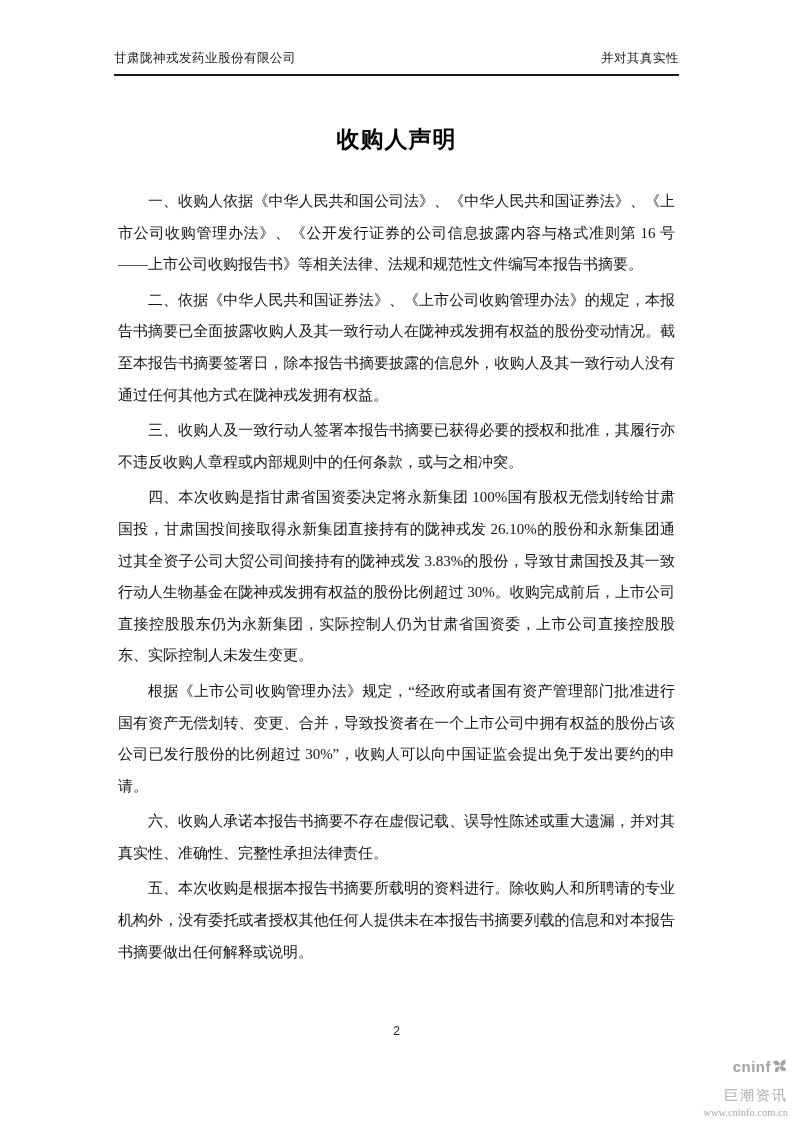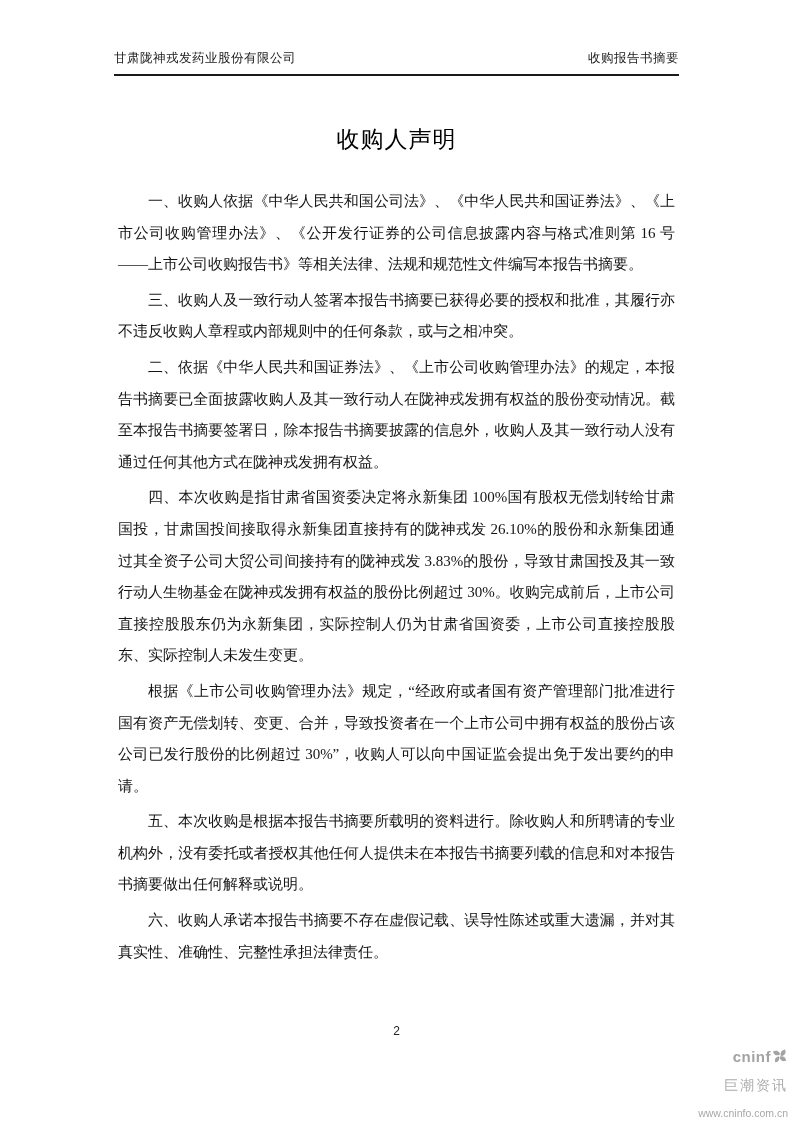--- a/index.html
+++ b/index.html
@@ -33,21 +33,21 @@
     color: #1a1a1a;
   }
   
   .doc-title {
     position: absolute;
     top: 124px;
     left: 0;
     width: 100%;
     text-align: center;
     font-size: 23px;
-    font-weight: normal;
+    font-weight: bold;
     letter-spacing: 1px;
     color: #000000;
   }
   
   .doc-body {
     position: absolute;
     top: 182px;
     left: 114px;
     width: 565px;
     font-size: 15px;
@@ -100,43 +100,44 @@
   }
   .wm-name {
     font-size: 14px;
     letter-spacing: 2px;
     color: #ababab;
     margin-top: 12px;
   }
   .wm-url {
     font-size: 10.5px;
     color: #a8a8a8;
-    margin-top: 14px;
+    margin-top: 4px;
+    font-family: Liberation Serif, serif;
   }
 </style>
 </head>
 <body>
 
 <div class="page">
 
   <div class="doc-header">
     <span>甘肃陇神戎发药业股份有限公司</span>
-    <span>收购报告书摘要</span>
+    <span>并对其真实性</span>
   </div>
 
   <div class="doc-title">收购人声明</div>
 
   <div class="doc-body">
     <p>一、收购人依据《中华人民共和国公司法》、《中华人民共和国证券法》、《上市公司收购管理办法》、《公开发行证券的公司信息披露内容与格式准则第 16 号——上市公司收购报告书》等相关法律、法规和规范性文件编写本报告书摘要。</p>
+    <p>二、依据《中华人民共和国证券法》、《上市公司收购管理办法》的规定，本报告书摘要已全面披露收购人及其一致行动人在陇神戎发拥有权益的股份变动情况。截至本报告书摘要签署日，除本报告书摘要披露的信息外，收购人及其一致行动人没有通过任何其他方式在陇神戎发拥有权益。</p>
     <p>三、收购人及一致行动人签署本报告书摘要已获得必要的授权和批准，其履行亦不违反收购人章程或内部规则中的任何条款，或与之相冲突。</p>
-    <p>二、依据《中华人民共和国证券法》、《上市公司收购管理办法》的规定，本报告书摘要已全面披露收购人及其一致行动人在陇神戎发拥有权益的股份变动情况。截至本报告书摘要签署日，除本报告书摘要披露的信息外，收购人及其一致行动人没有通过任何其他方式在陇神戎发拥有权益。</p>
     <p>四、本次收购是指甘肃省国资委决定将永新集团 100%国有股权无偿划转给甘肃国投，甘肃国投间接取得永新集团直接持有的陇神戎发 26.10%的股份和永新集团通过其全资子公司大贸公司间接持有的陇神戎发 3.83%的股份，导致甘肃国投及其一致行动人生物基金在陇神戎发拥有权益的股份比例超过 30%。收购完成前后，上市公司直接控股股东仍为永新集团，实际控制人仍为甘肃省国资委，上市公司直接控股股东、实际控制人未发生变更。</p>
     <p>根据《上市公司收购管理办法》规定，“经政府或者国有资产管理部门批准进行国有资产无偿划转、变更、合并，导致投资者在一个上市公司中拥有权益的股份占该公司已发行股份的比例超过 30%”，收购人可以向中国证监会提出免于发出要约的申请。</p>
+    <p>六、收购人承诺本报告书摘要不存在虚假记载、误导性陈述或重大遗漏，并对其真实性、准确性、完整性承担法律责任。</p>
     <p>五、本次收购是根据本报告书摘要所载明的资料进行。除收购人和所聘请的专业机构外，没有委托或者授权其他任何人提供未在本报告书摘要列载的信息和对本报告书摘要做出任何解释或说明。</p>
-    <p>六、收购人承诺本报告书摘要不存在虚假记载、误导性陈述或重大遗漏，并对其真实性、准确性、完整性承担法律责任。</p>
   </div>
 
   <div class="page-number">2</div>
 
   <div class="watermark">
     <div class="wm-brand-row">
       <span class="wm-brand">cninf</span>
       <span class="wm-logo">
         <svg viewBox="0 0 24 24" width="16" height="16" aria-hidden="true">
           <g fill="#a3a3a3">

